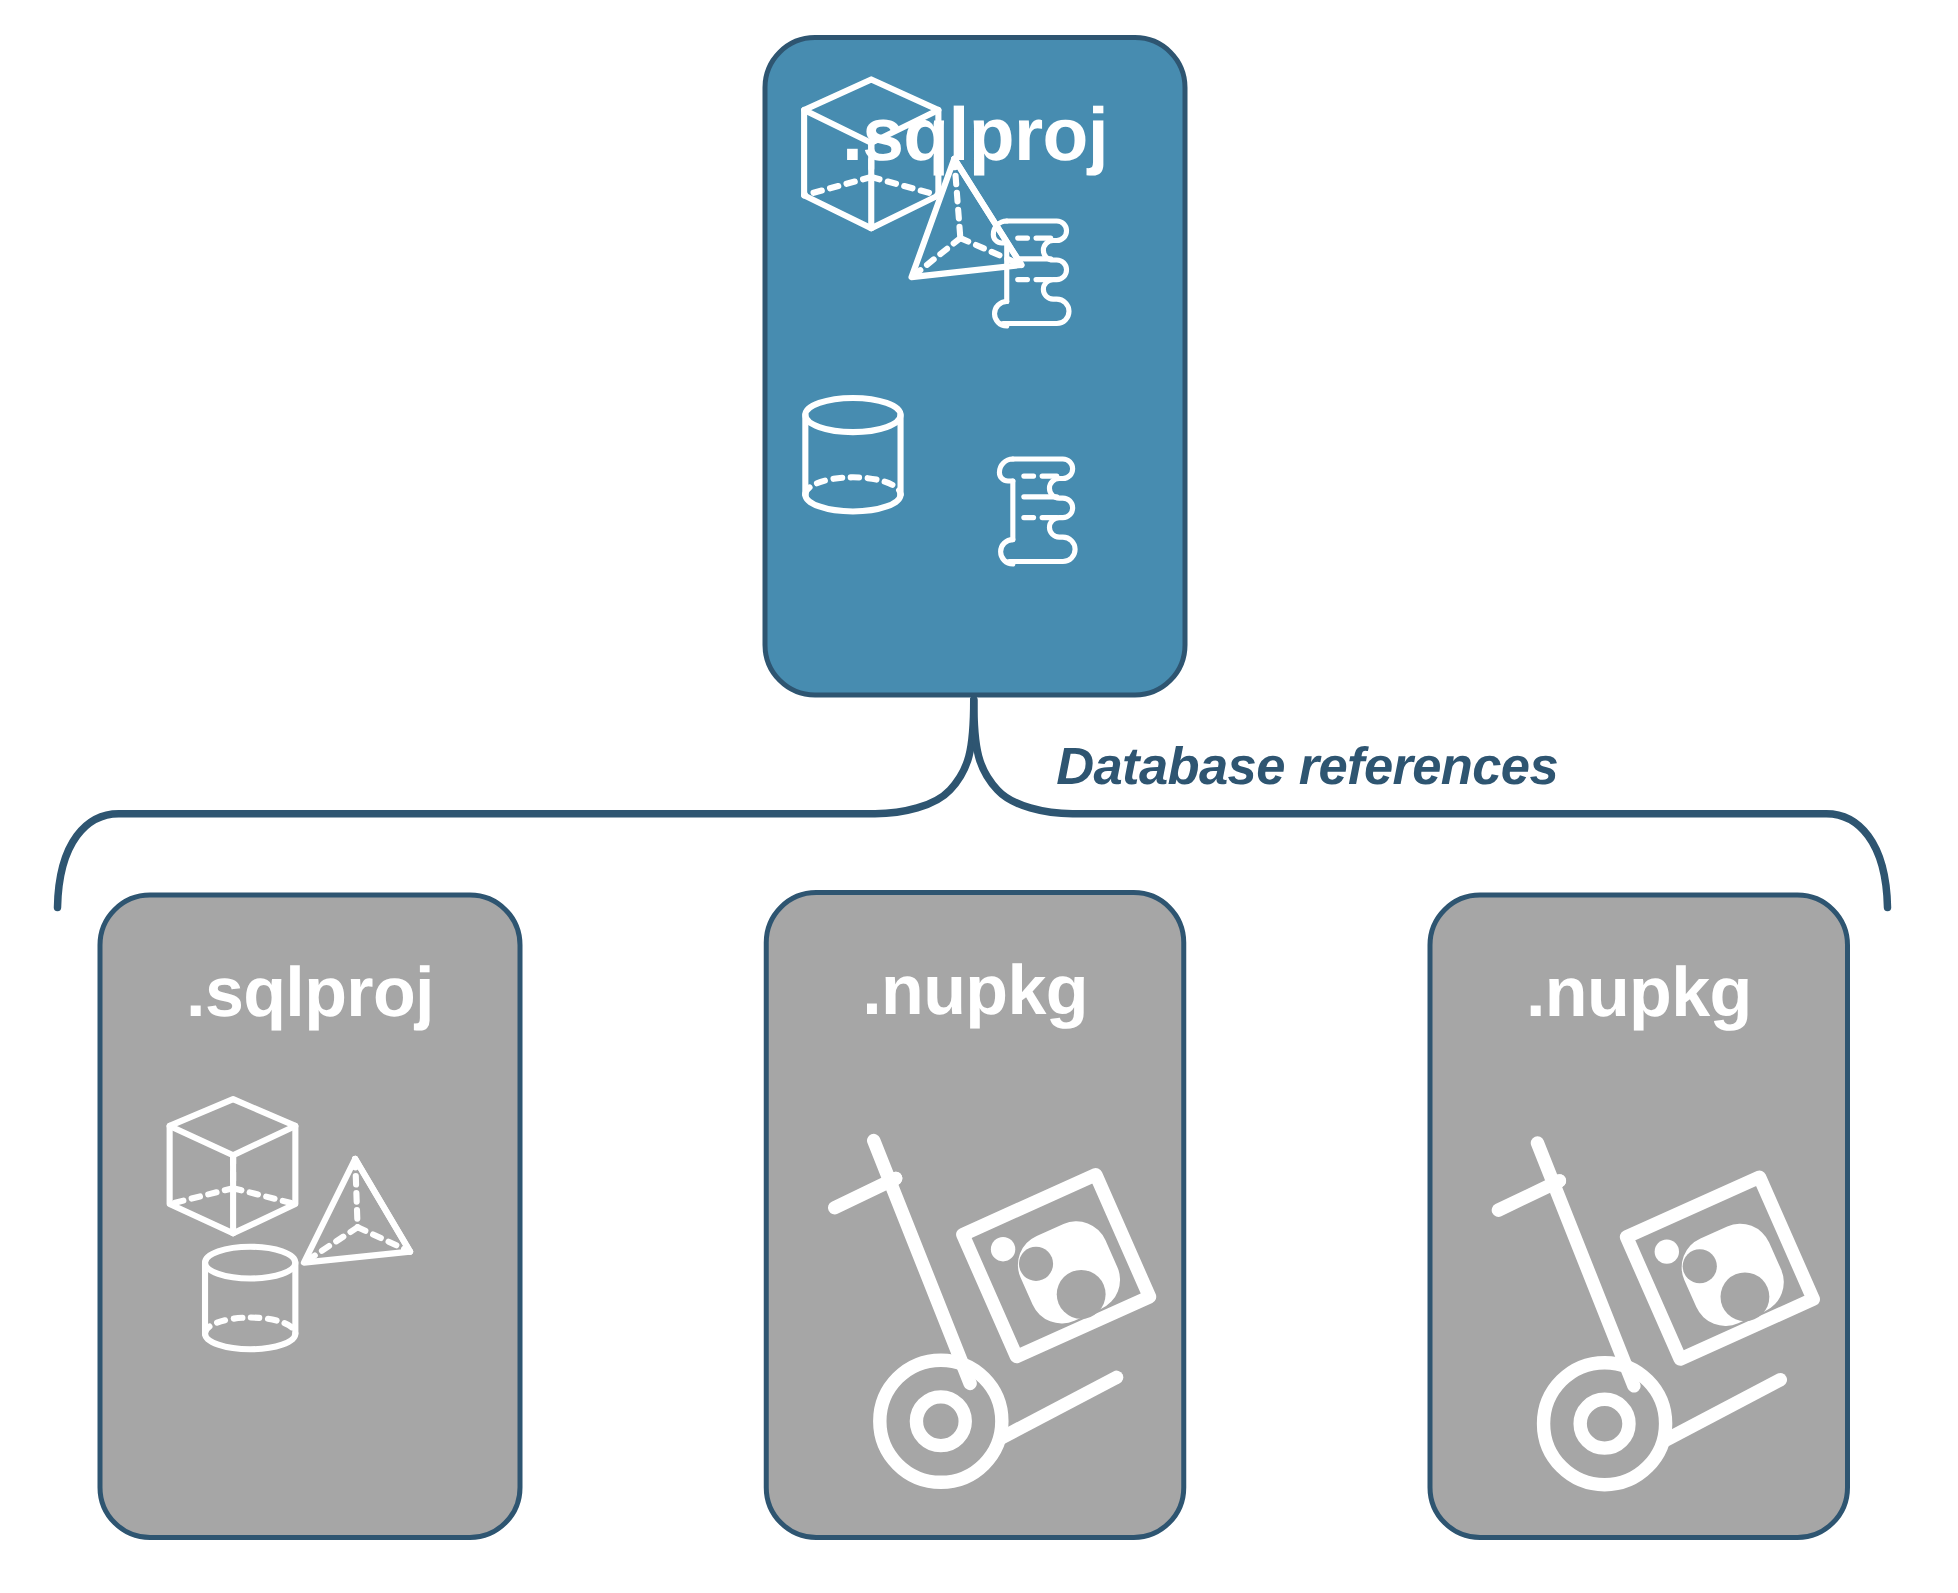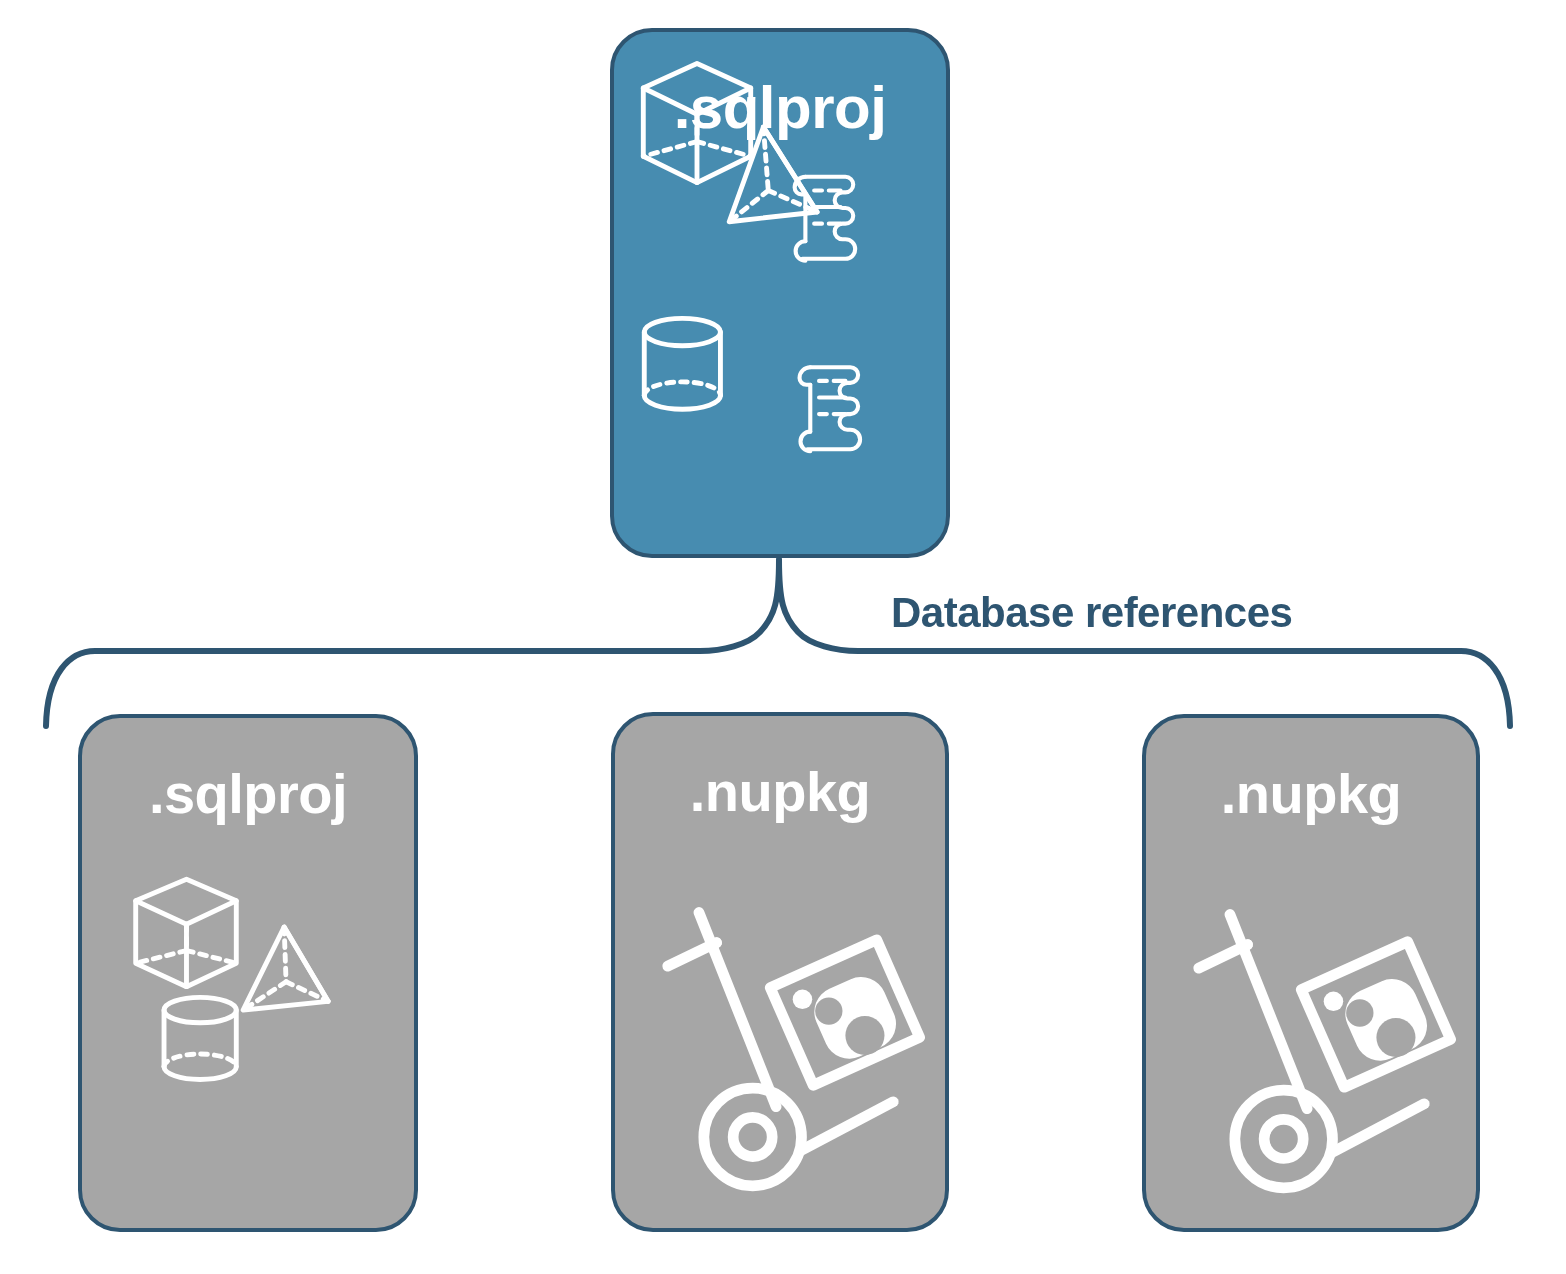--- a/index.html
+++ b/index.html
@@ -133,21 +133,21 @@
              L 95 651
              C 70 651, 47 673, 46 726" fill="none" stroke="#2E5571" stroke-width="6" stroke-linecap="round"></path>
     <path d="M779 560
              C 779 600, 783 616, 798 632
              C 810 645, 836 651, 858 651
              L 1461 651
              C 1486 651, 1509 673, 1510 726" fill="none" stroke="#2E5571" stroke-width="6" stroke-linecap="round"></path>
   </svg>
 
   <div id="label-layer">
-    <div class="bracket-label" style="left:891px; top:592px;">Database references</div>
+    <div class="bracket-label" style="left:845px; top:592px;font-style:italic;">Database references</div>
   </div>
 
   <div class="node gray" style="left:78px; top:714px; width:340px; height:518px;">
     <div class="node-title small">.sqlproj</div>
 
     <svg class="glyphs" viewBox="0 0 340 518">
 
       <g fill="none" stroke="#ffffff" stroke-width="5" stroke-linecap="round" stroke-linejoin="round">
         <path d="M55 185 L107 163 L158 185 L158 249 L107 273 L55 249 Z"></path>
         <path d="M55 185 L107 209 L158 185"></path>

